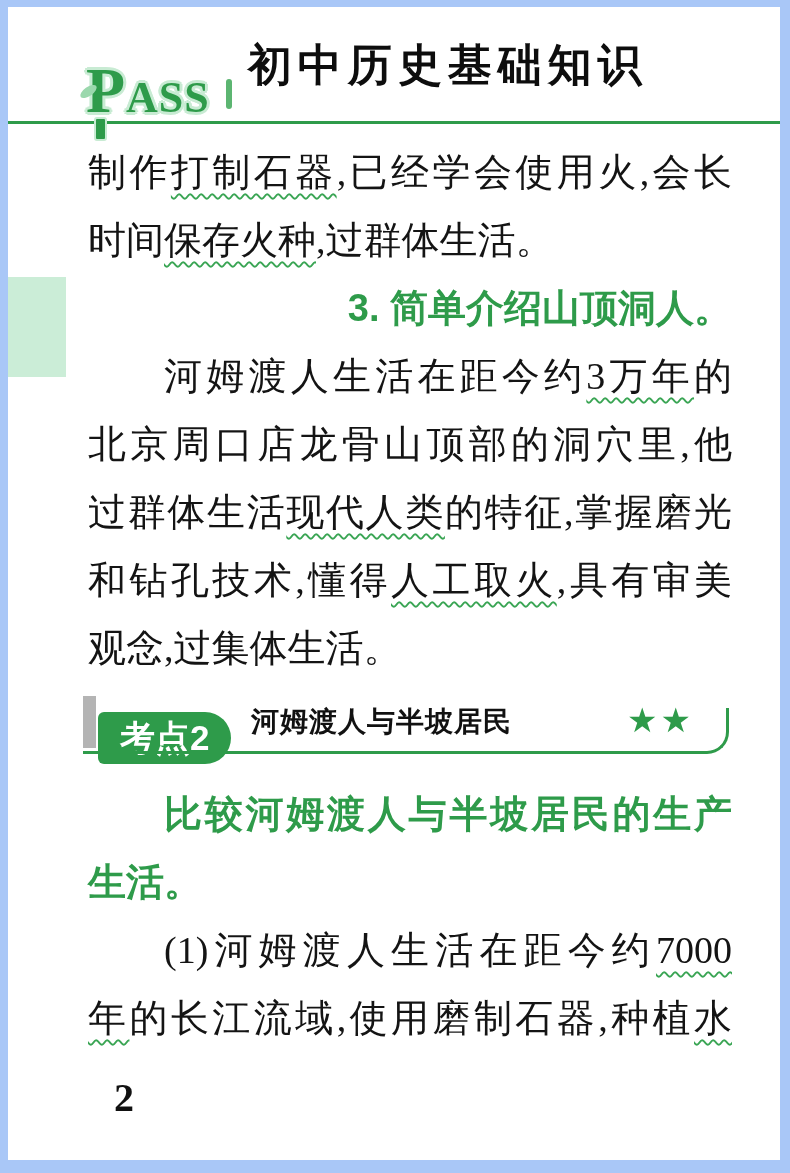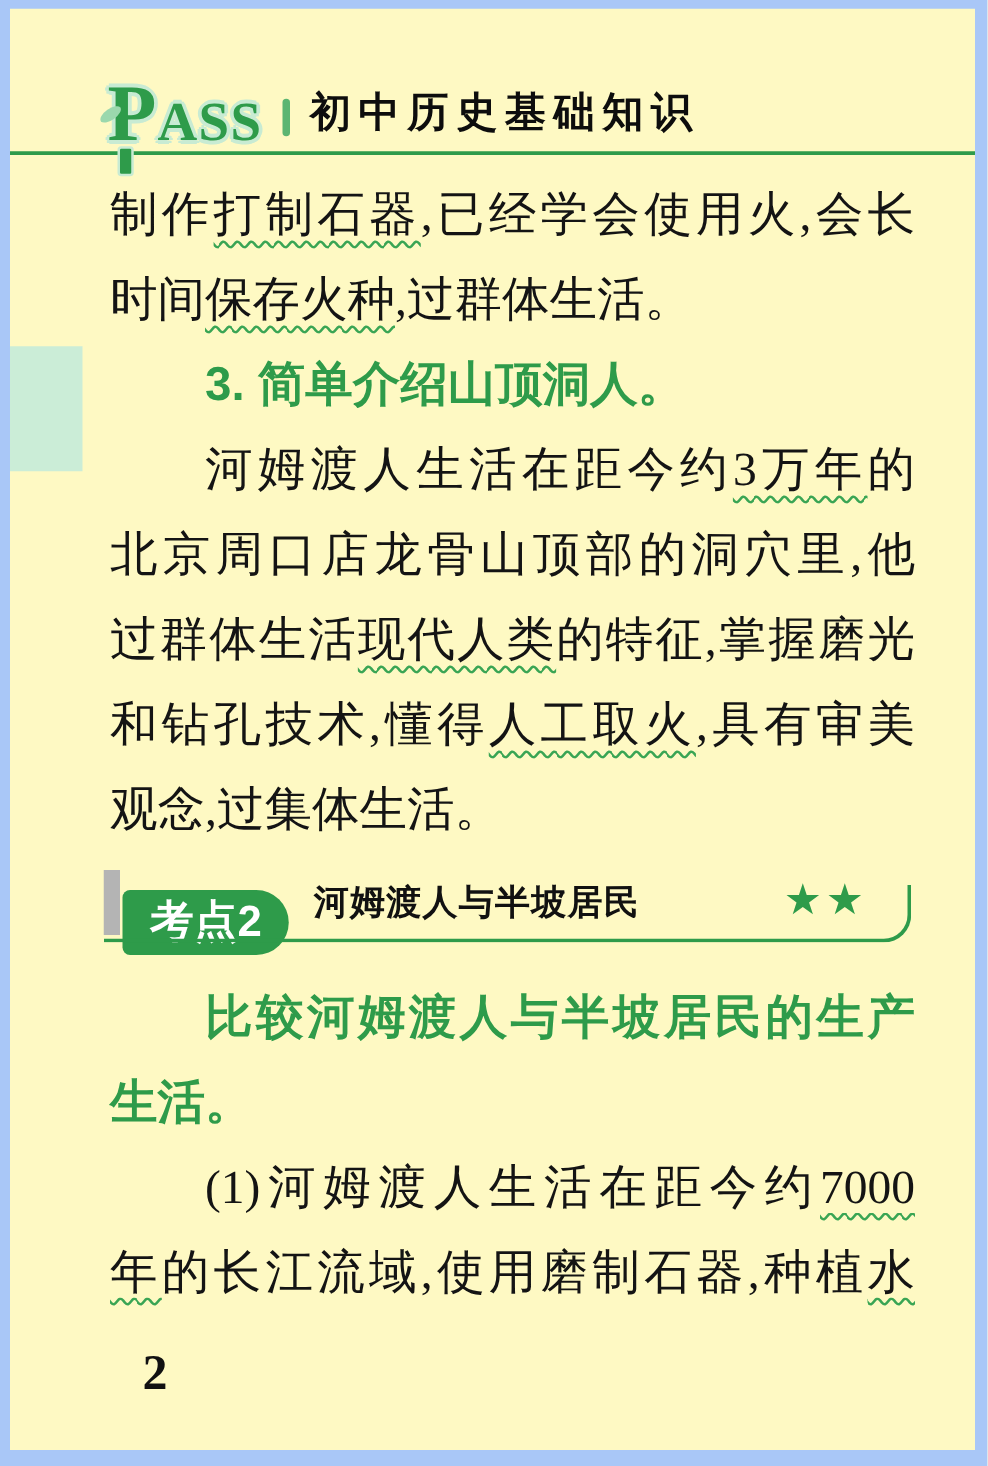--- a/index.html
+++ b/index.html
@@ -8,21 +8,21 @@
     position: relative;
     width: 790px;
     height: 1173px;
     background: #a9c7f7;
     overflow: hidden;
     font-family: "Liberation Serif", "DejaVu Serif", serif;
   }
   .sheet {
     position: absolute;
     left: 8px; top: 7px; right: 10px; bottom: 13px;
-    background: #fef9c3;
+    background: #ffffff;
   }
   
   .side-tab {
     position: absolute;
     left: 8px; top: 277px;
     width: 58px; height: 100px;
     background: #cbedd7;
   }
   
   .header {
@@ -69,41 +69,41 @@
   }
   .separator-bar {
     width: 6px; height: 30px;
     background: #5cb571;
     border-radius: 3px;
     margin: 0 16px 10px 16px;
   }
   .book-title {
     font-family: "Liberation Serif", serif;
     font-weight: 700;
-    font-size: 33px;
+    font-size: 44px;
     letter-spacing: 6px;
     color: #0d0d0d;
-    margin-bottom: 6px;
+    margin-bottom: 24px;
     white-space: nowrap;
   }
   
   .content { padding: 14px 48px 0 80px; }
   .line {
     height: 68px;
     line-height: 68px;
     font-size: 38px;
     color: #141414;
     white-space: nowrap;
   }
   .justify {
     white-space: normal;
     text-align: justify;
     text-align-last: justify;
   }
-  .indent { text-indent: 2em; }
+  .indent { text-indent: 2em; text-align: right; }
   .wavy {
     text-decoration-line: underline;
     text-decoration-style: wavy;
     text-decoration-color: #3aa554;
     text-decoration-thickness: 2px;
     text-underline-offset: 8px;
   }
   .green-head {
     font-family: "Liberation Sans", sans-serif;
     font-weight: 700;

